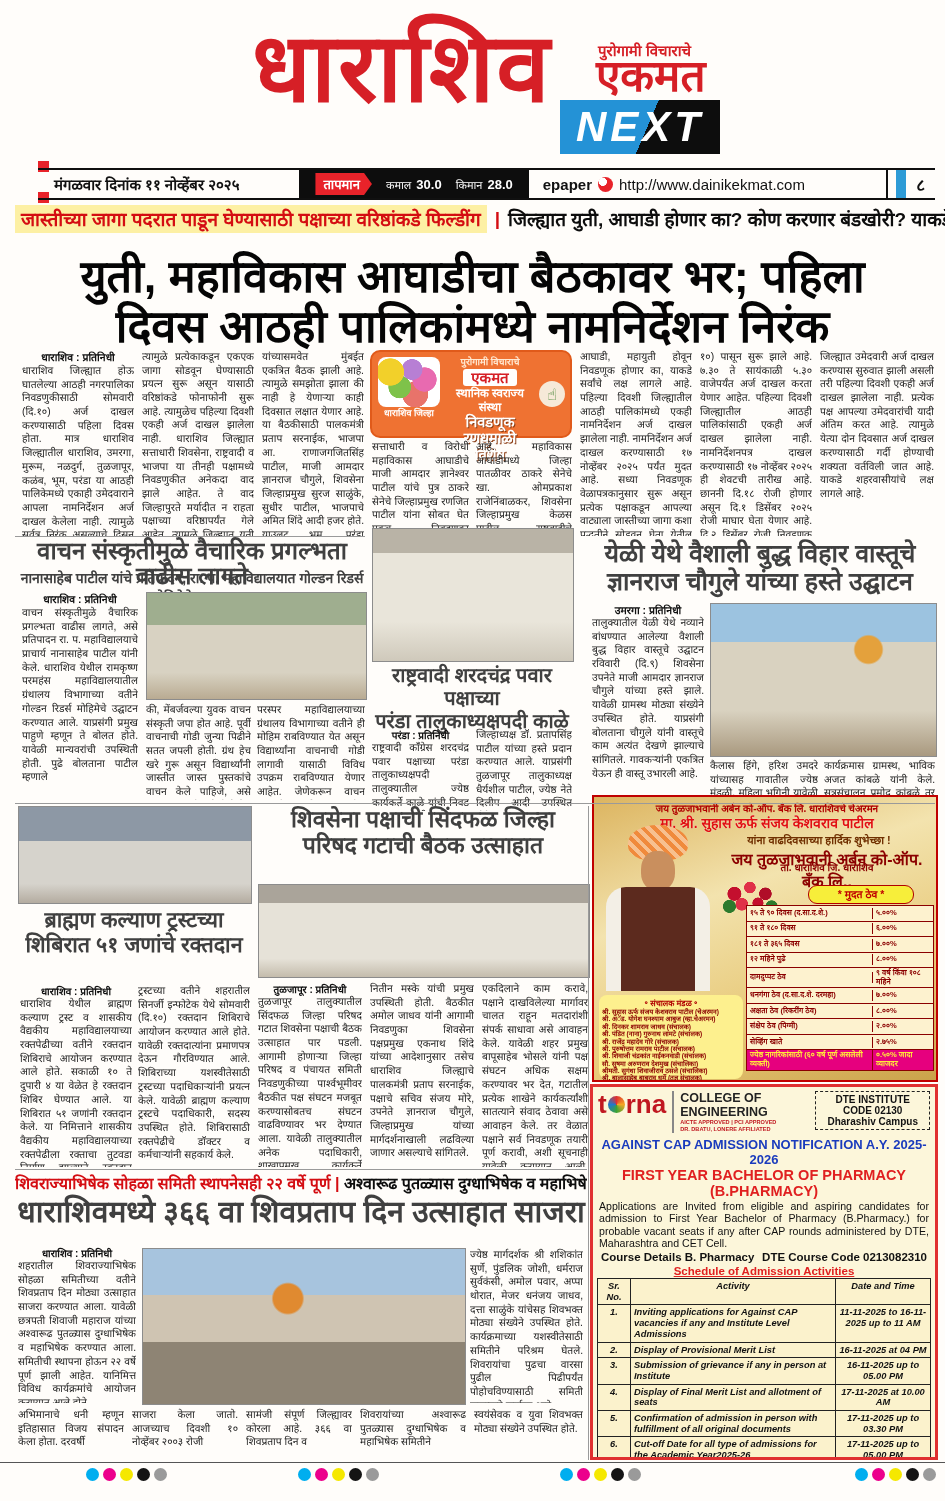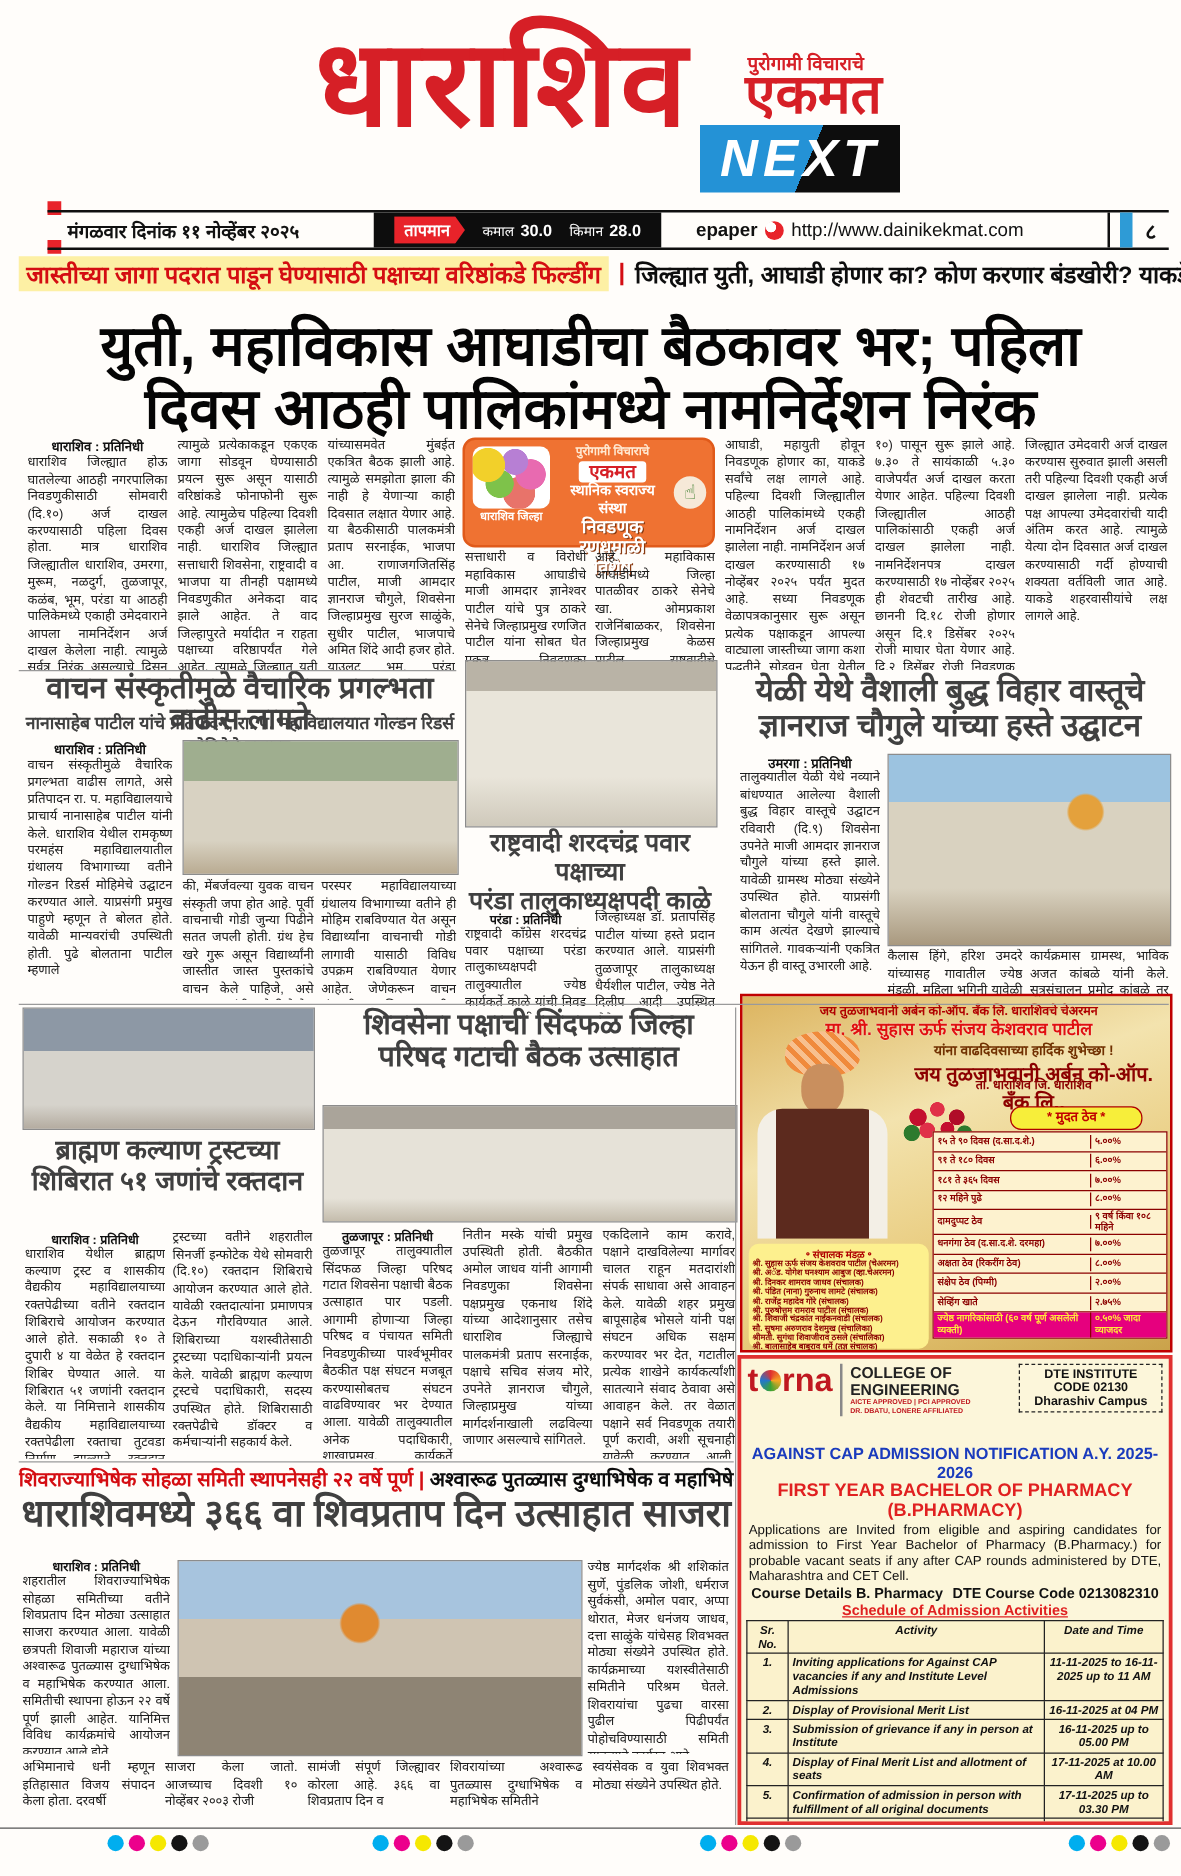--- a/index.html
+++ b/index.html
@@ -17,21 +17,21 @@
   .infobar{left:38px;top:168px;width:897px;height:28px;border-top:2px solid #101010;border-bottom:2px solid #101010;
            display:flex;align-items:center;font-size:14px;}
   .red-sq{width:11px;height:11px;background:#e8232a;}
   .rs1{left:38px;top:161px;} .rs2{left:38px;top:192px;}
   .ib-date{margin-left:16px;font-weight:700;font-size:15px;}
   .ib-black{margin-left:60px;height:100%;display:flex;align-items:center;background:#0d0d0d;color:#fff;padding:0 16px;gap:14px;}
   .temp-label{background:#e8232a;color:#fff;font-weight:800;font-size:13px;padding:2px 12px 2px 8px;
               clip-path:polygon(0 0,86% 0,100% 50%,86% 100%,0 100%);}
   .temp-pair{display:flex;gap:5px;align-items:baseline;}
   .temp-k{font-size:11px;} .temp-v{font-weight:800;font-size:13px;}
-  .ib-epaper{display:flex;align-items:center;gap:6px;margin-left:28px;}
+  .ib-epaper{display:flex;align-items:center;gap:6px;margin-left:14px;}
   .ep-word{font-weight:800;font-size:15px;}
   .ep-icon{width:15px;height:15px;border-radius:50%;background:radial-gradient(circle at 32% 32%,#fff 0 27%,#e8232a 30%);display:inline-block;}
   .ep-url{font-size:15px;}
   .ib-right{margin-left:auto;display:flex;align-items:stretch;height:100%;}
   .ib-divider{width:2px;background:#101010;}
   .ib-blue{width:10px;background:#2e9bd6;margin-left:8px;}
   .ib-pageno{font-weight:800;font-size:17px;display:flex;align-items:center;padding:0 10px;}
   
   .kicker{left:15px;top:205px;width:918px;height:27px;display:flex;align-items:center;gap:8px;white-space:nowrap;}
   .kicker-hl{background:#fdf0a4;color:#d40d12;font-weight:800;font-size:19px;padding:1px 6px;}
@@ -142,21 +142,21 @@
   .ca-head{display:flex;align-items:flex-start;padding:4px 5px 2px;gap:6px;}
   .torna{font-size:26px;font-weight:800;color:#c01820;line-height:1;display:flex;align-items:center;}
   .torna-o{width:17px;height:17px;border-radius:50%;margin:0 1px;
            background:conic-gradient(#e03030,#f5a623,#3aa335,#2277cc,#e03030);}
   .ca-college{border-left:2px solid #888;padding-left:6px;}
   .ca-college-name{font-size:12.5px;font-weight:800;color:#222;}
   .ca-college-sub{font-size:5.6px;font-weight:700;color:#c01820;line-height:1.25;}
   .dte-box{margin-left:auto;border:1.5px dashed #222;padding:2px 5px;text-align:center;}
   .dte-line1{font-size:10px;font-weight:800;color:#111;}
   .dte-line2{font-size:10px;font-weight:800;color:#111;}
-  .ca-blue{text-align:center;font-size:13px;font-weight:800;color:#1a3bbd;margin-top:20px;}
+  .ca-blue{text-align:center;font-size:13px;font-weight:800;color:#1a3bbd;margin-top:2px;}
   .ca-red{text-align:center;font-size:14.5px;font-weight:800;color:#e02020;}
   .ca-para{font-size:10.6px;color:#111;padding:1px 6px;text-align:justify;line-height:1.16;font-weight:500;}
   .ca-course{display:flex;justify-content:space-between;font-size:11.5px;font-weight:800;color:#111;padding:1px 8px;}
   .ca-sched{text-align:center;font-size:11.5px;font-weight:800;color:#e02020;text-decoration:underline;margin:1px 0;}
   .ca-table{border-collapse:collapse;margin:1px auto;width:334px;font-style:italic;}
   .ca-table th,.ca-table td{border:1.5px solid #222;background:#fbf2cc;font-size:9.3px;font-weight:700;
       color:#111;padding:2px 3px;vertical-align:top;line-height:1.15;}
   .ca-table th{text-align:center;}
   .col-sr{width:26px;text-align:center;} .col-date{width:88px;text-align:center;}
   

